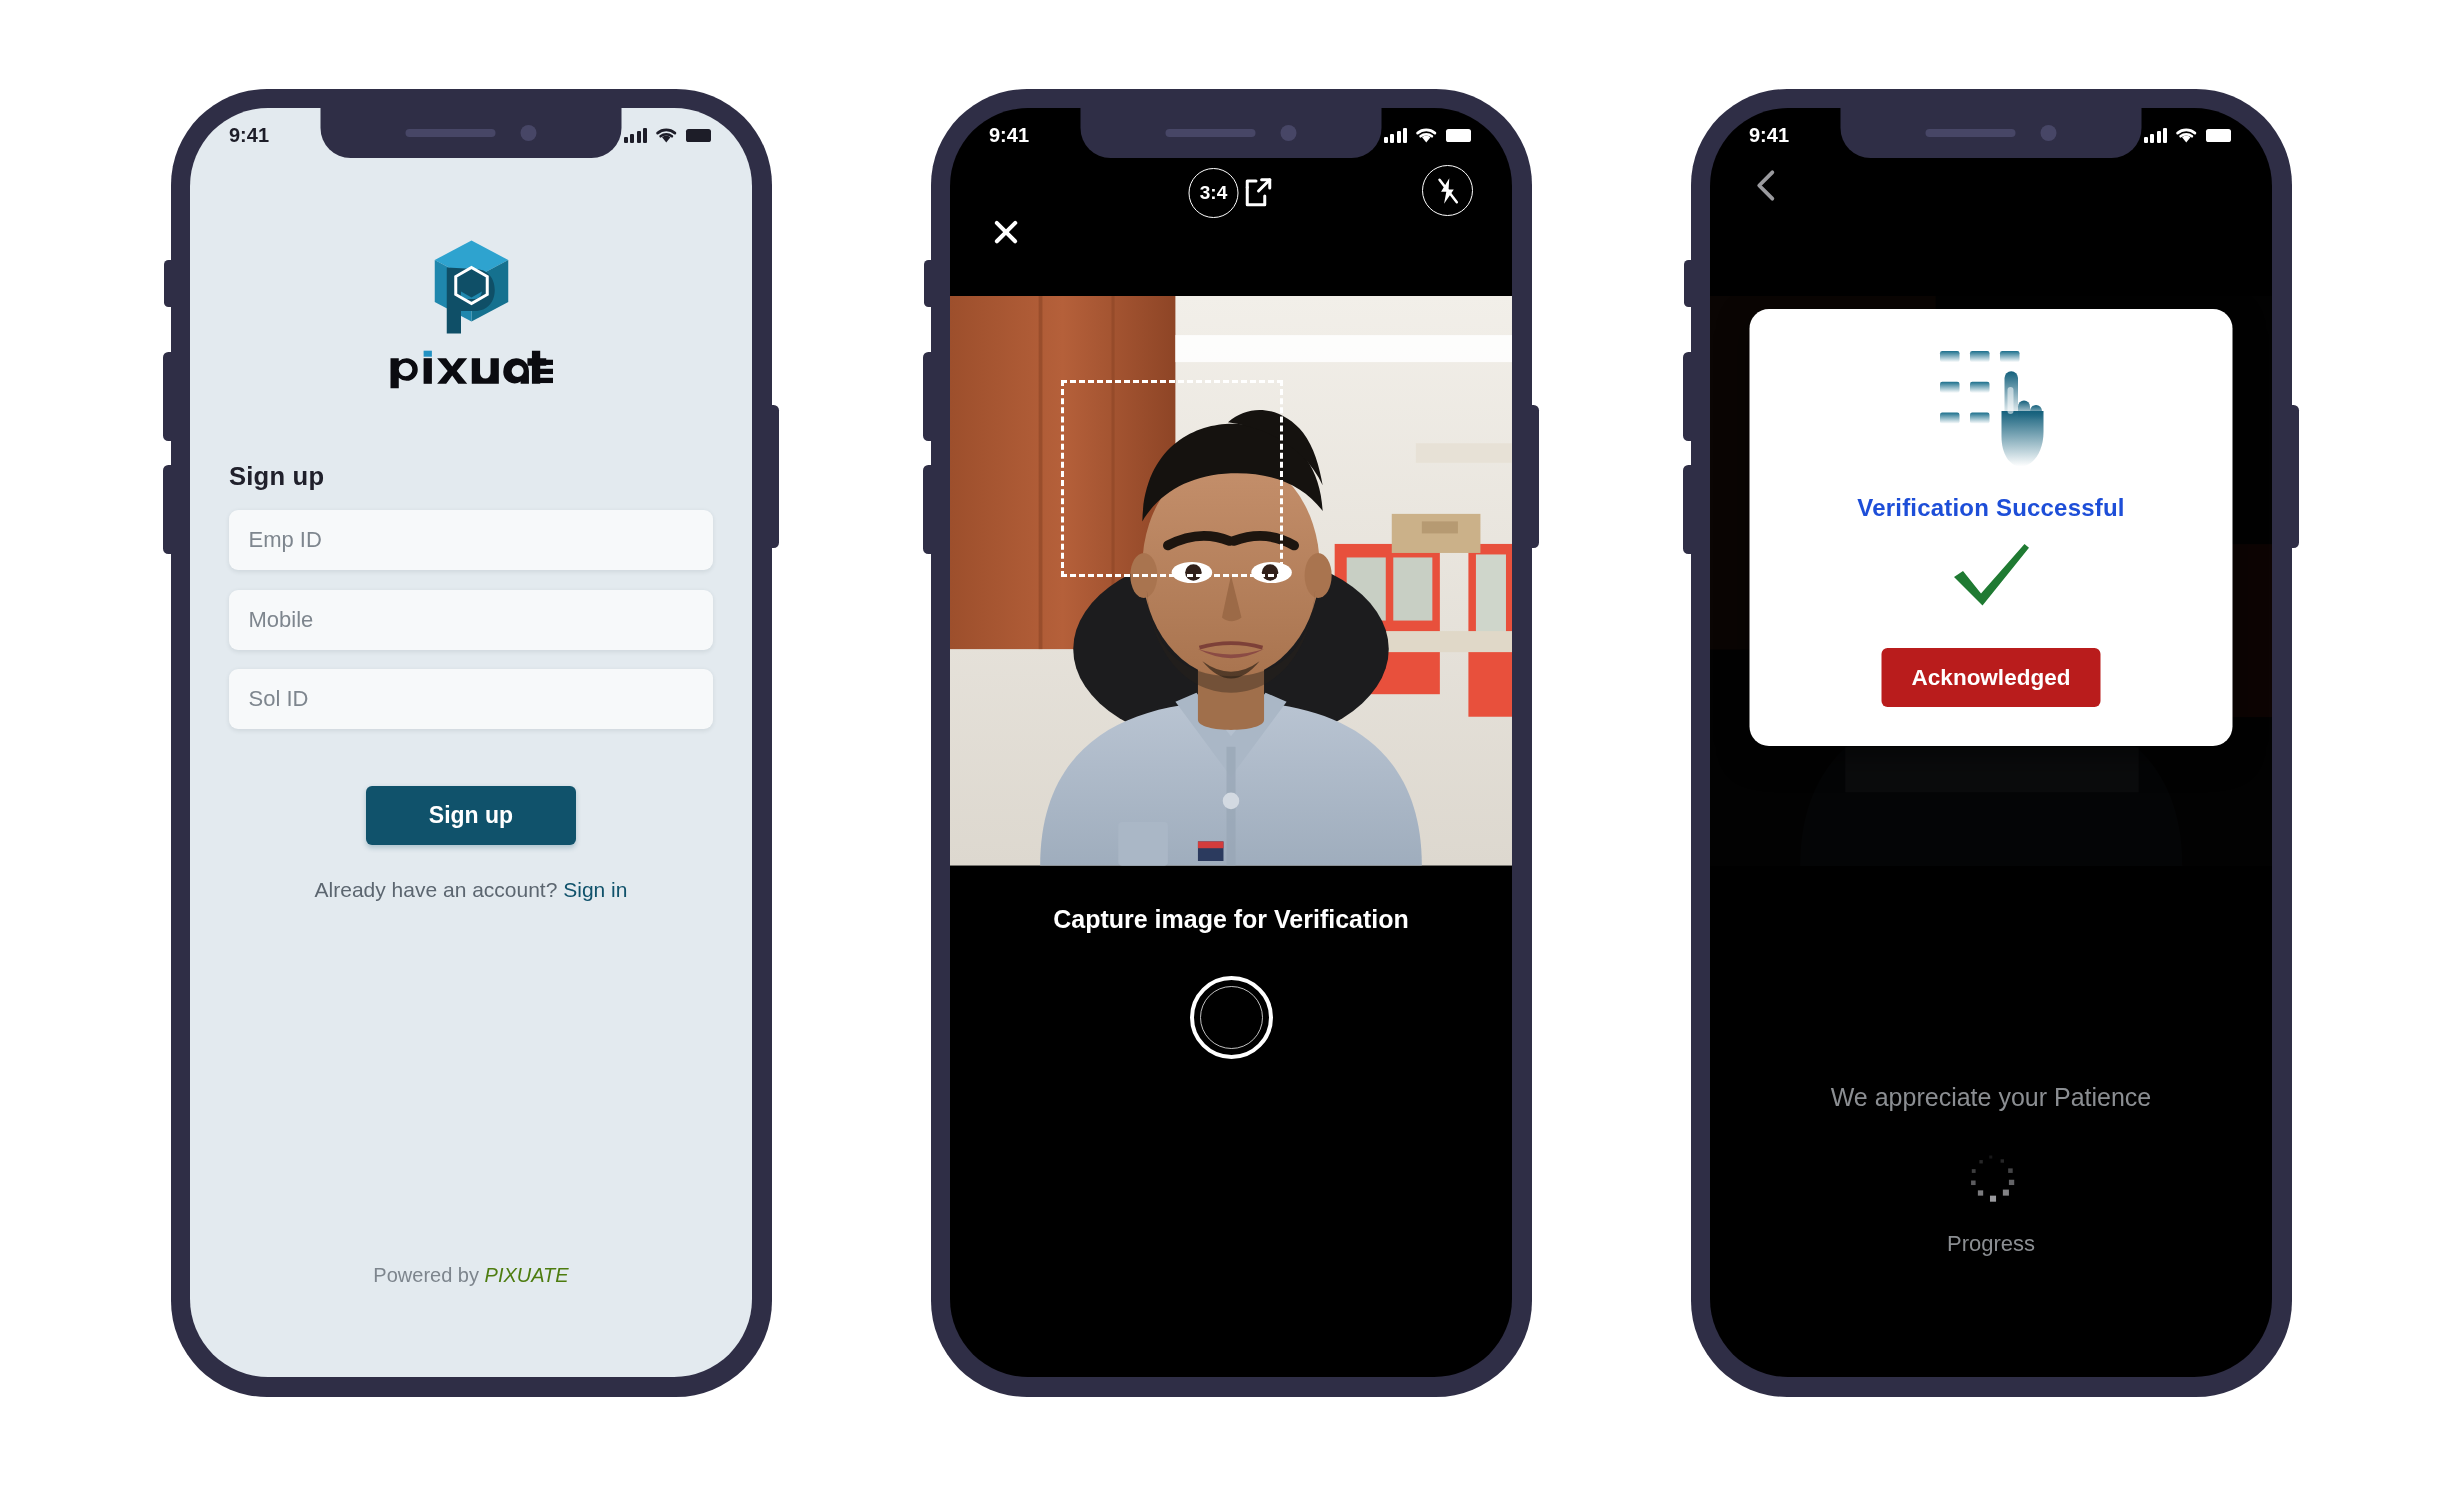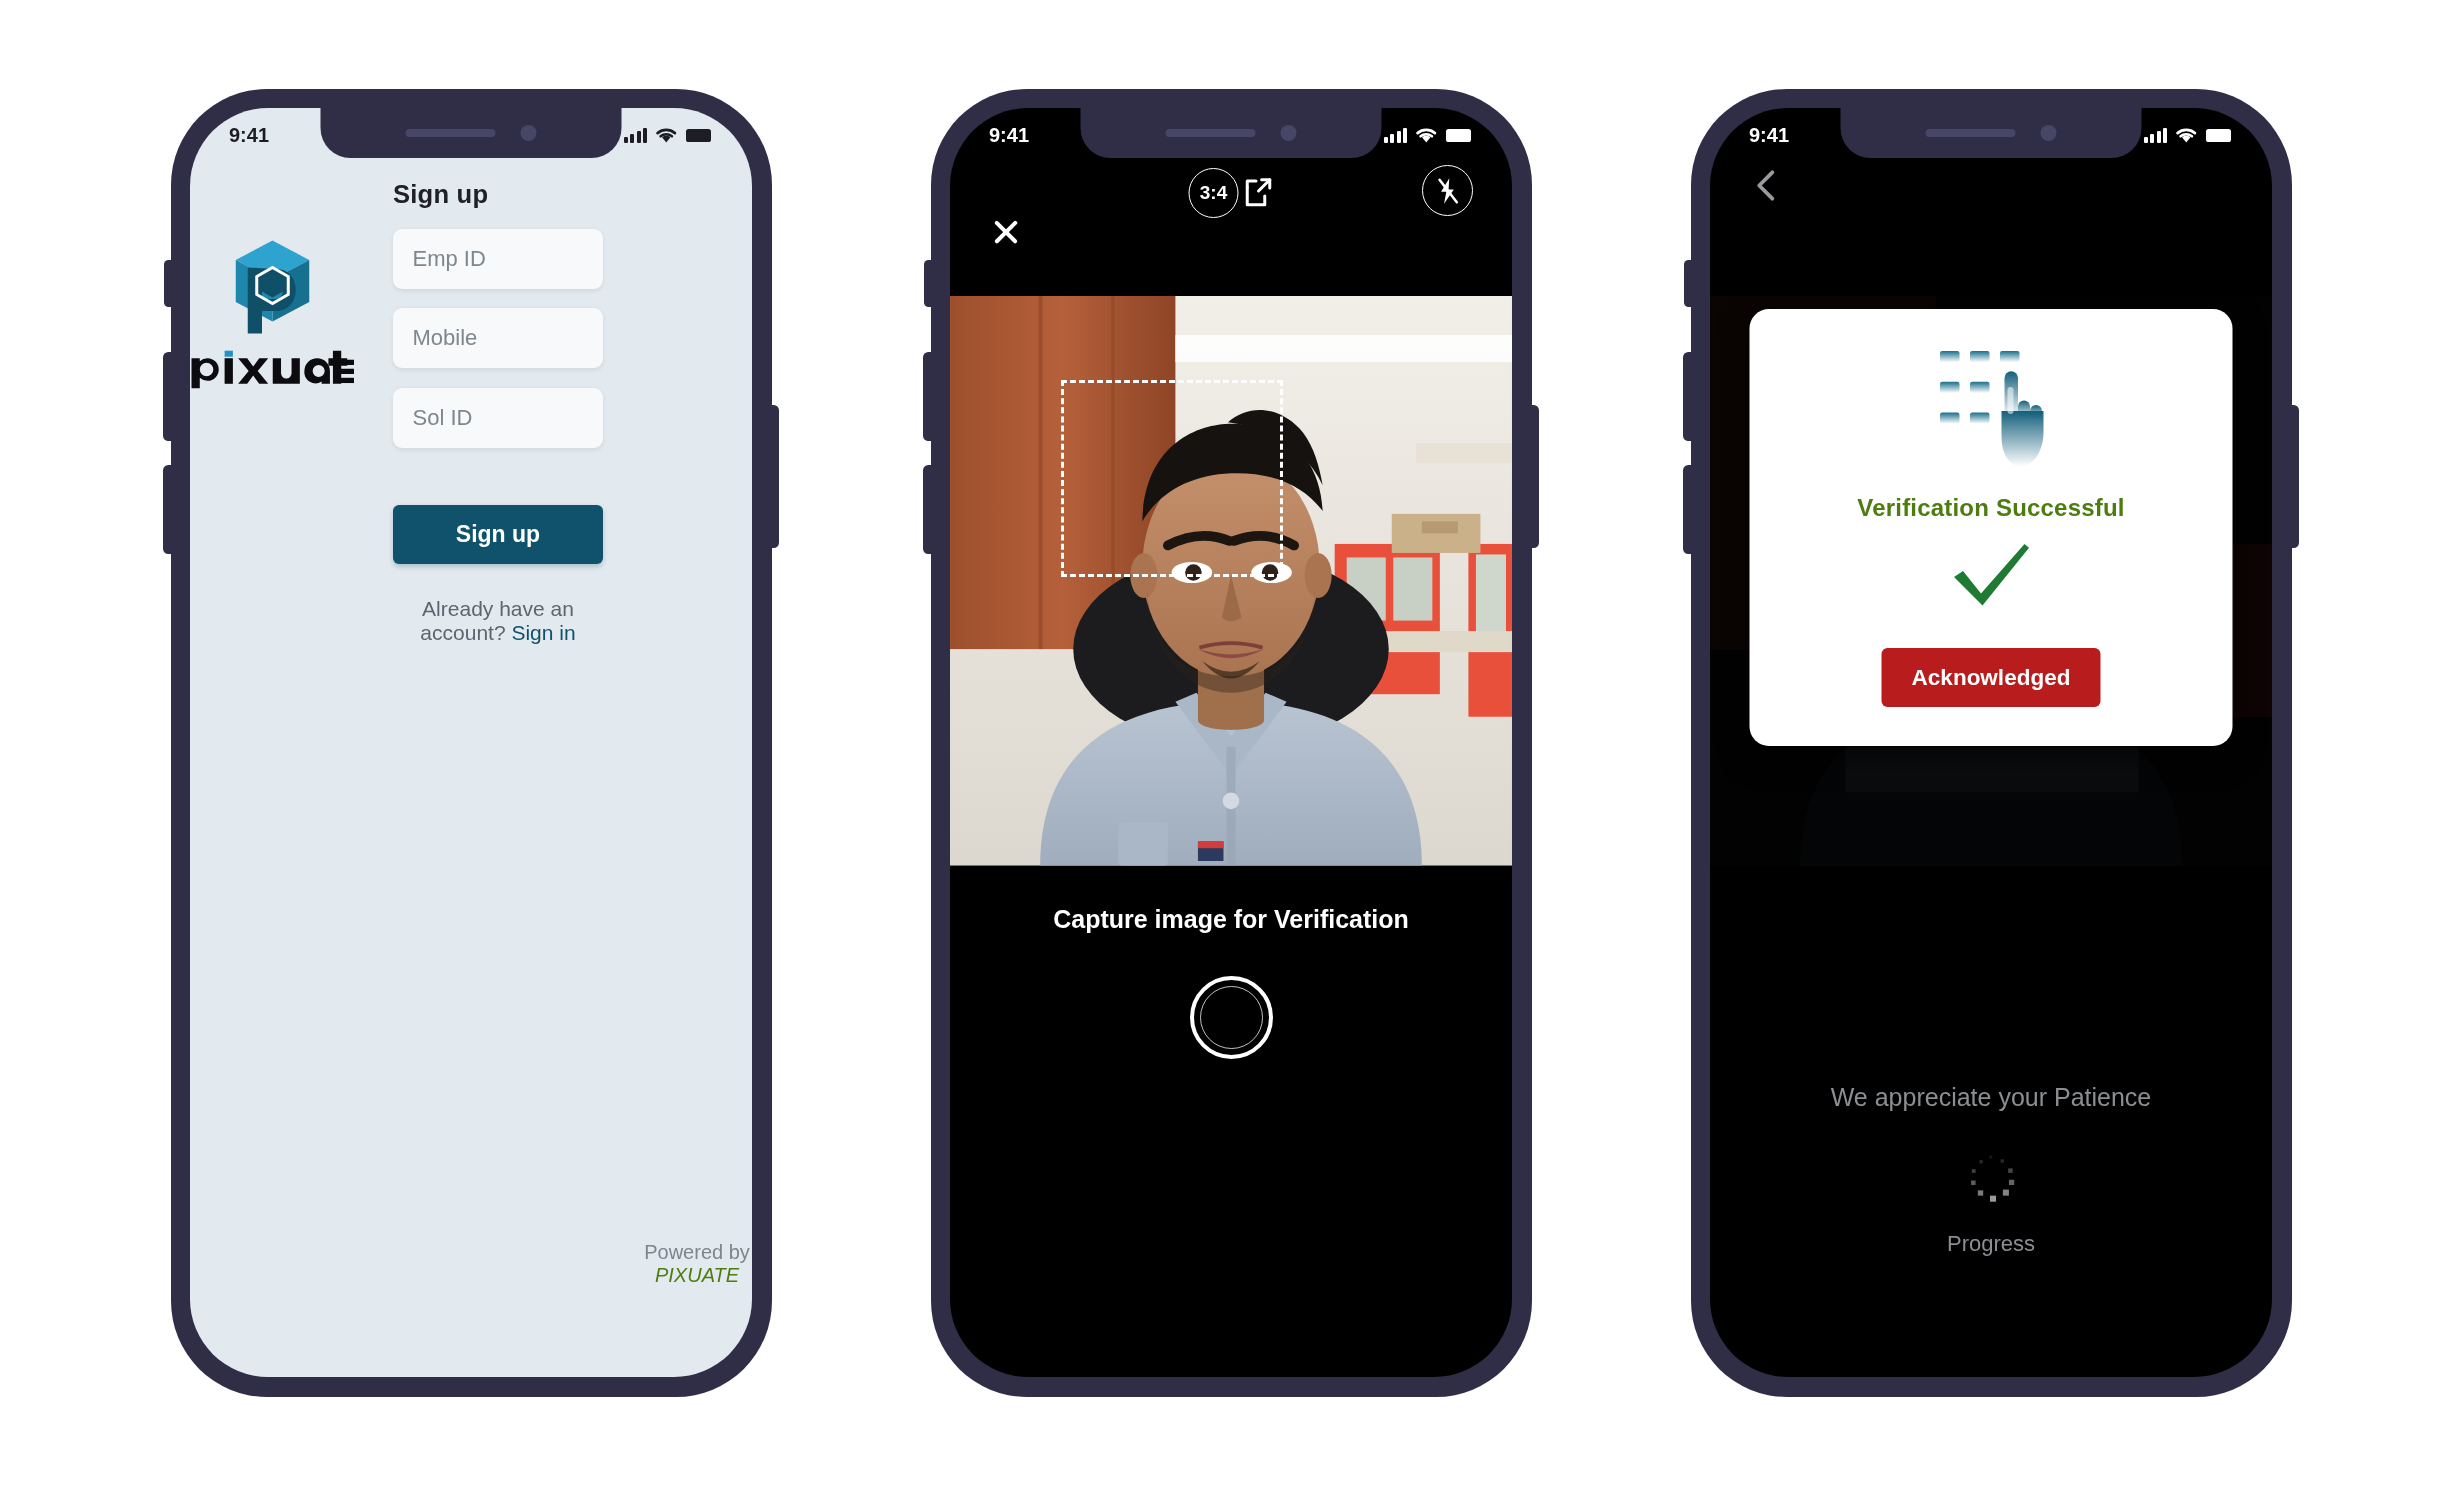--- a/index.html
+++ b/index.html
@@ -86,21 +86,21 @@
   .battery { width: 25px; height: 12.8px; border-radius: 2.6px; }
   .light .sb-time, .light .bars i { color: #1d1d28; }
   .light .bars i { background: #1d1d28; }
   .light .battery { background: #1d1d28; }
   .light .sb-time { color: #1d1d28; }
   .dark .sb-time { color: #ffffff; }
   .dark .bars i { background: #ffffff; }
   .dark .battery { background: #ffffff; }
 
   
-  .s1 { width: 100%; height: 100%; background: #e3eaef; display: flex; }
+  .s1 { width: 100%; height: 100%; background: #e3eaef; display: flex; flex-direction: column; }
   .s1-logo-wrap {
     margin-top: 128px;
     display: flex; flex-direction: column;
     align-items: center;
   }
   .logo-mark { width: 95px; height: 102px; }
   .logo-word { margin-top: 10.5px; }
 
   .s1-body { padding: 0 39px; margin-top: 72px; }
   .s1-title { font-size: 25.6px; font-weight: 700; color: #20202b; letter-spacing: 0.2px; }
@@ -245,21 +245,21 @@
     background: #ffffff;
     border-radius: 19.5px;
     padding: 39px 30px 39px;
     display: flex; flex-direction: column; align-items: center;
     box-shadow: 0 10.5px 30px rgba(0,0,0,.5);
   }
   .touch-icon { width: 111px; height: 120px; }
   .modal-title {
     margin-top: 25.6px;
     font-size: 24px; font-weight: 700;
-    color: #4d7c0f;
+    color: #1d4ed8;
     letter-spacing: 0.2px;
   }
   .check-mark { margin-top: 19.5px; width: 84px; height: 66px; }
   .ack-btn {
     margin-top: 41px;
     width: 219px; height: 59px;
     background: #b91c1c;
     color: #fff; border: none; border-radius: 6px;
     font-family: "Liberation Sans", sans-serif;
     font-size: 22.5px; font-weight: 700;

